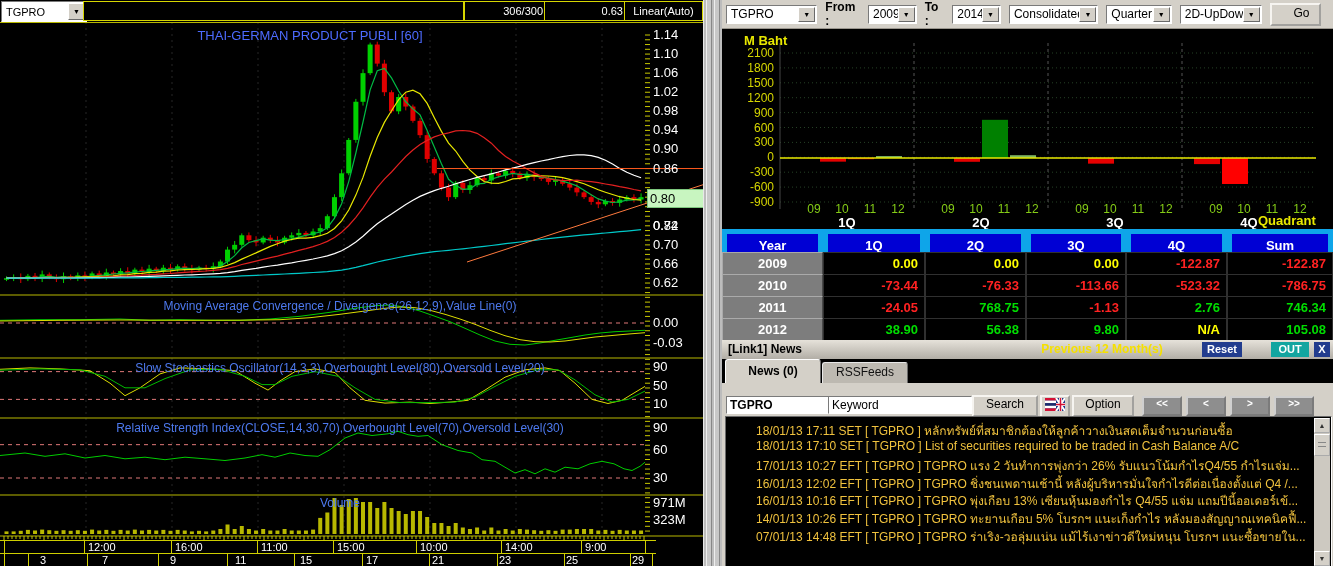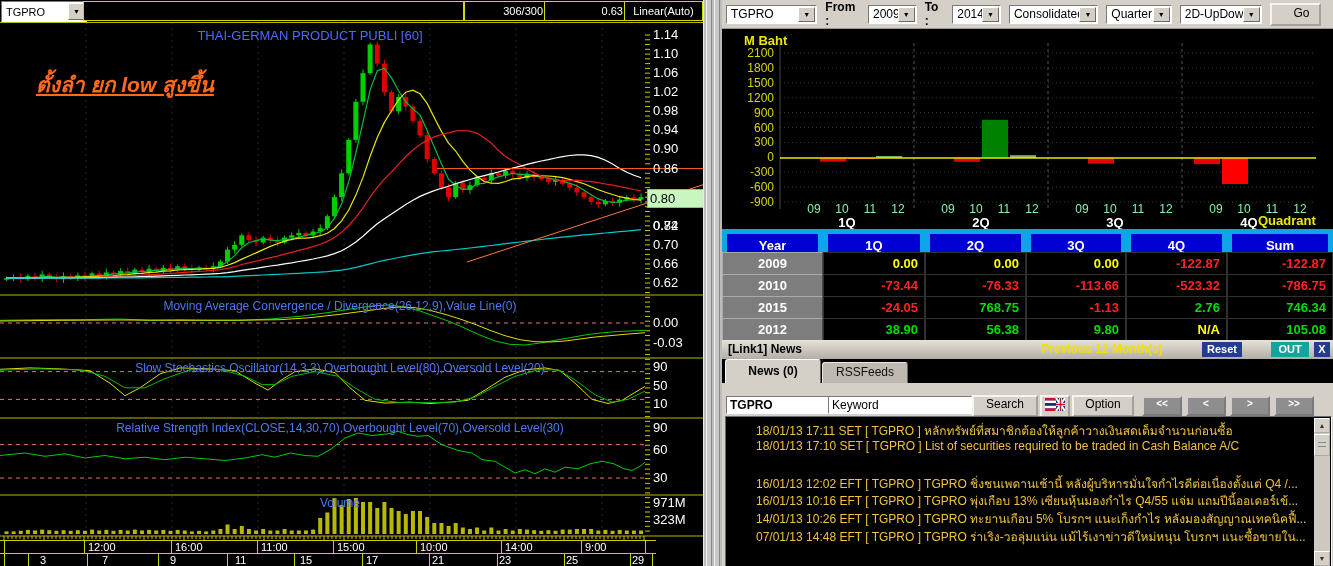--- a/index.html
+++ b/index.html
@@ -38,21 +38,21 @@
               align-items:center;gap:8px;padding-left:4px;box-sizing:border-box;
               border-bottom:1px solid #9a968e;}
   #rp-toolbar .lbl{font-size:12px;font-weight:bold;color:#000;}
   #rp-toolbar .combo{height:19px;box-sizing:border-box;font-size:12px;}
   .btn{background:#d4d0c8;border:2px outset #f6f4f0;font-size:12px;color:#000;text-align:center;}
   #rp-chart{left:0;top:29px;width:503px;height:200px;background:#000;}
   #rc-unit{left:22px;top:4px;color:#e8e800;font-weight:bold;font-size:13px;}
   #rc-quadrant{left:536px;top:184px;color:#e8e800;font-weight:bold;font-size:13px;}
   .rc-ylab{position:absolute;left:8px;width:44px;text-align:right;color:#d6d600;font-size:12px;
            line-height:12px;}
-  .rc-year{position:absolute;width:28px;text-align:center;color:#86efac;font-size:12px;top:173px;}
+  .rc-year{position:absolute;width:28px;text-align:center;color:#84cc16;font-size:12px;top:173px;}
   .rc-q{position:absolute;width:40px;text-align:center;color:#fff;font-weight:bold;font-size:13px;top:186px;}
   
   #rp-table{left:0;top:229px;width:611px;height:111px;background:#000;font-size:13px;}
   .trh{display:grid;grid-template-columns:101px 102px 101px 100px 101px 106px;height:23px;}
   .trd{display:grid;grid-template-columns:101px 102px 101px 100px 101px 106px;height:22px;}
   .th{background:#0000d4;color:#fff;font-weight:bold;text-align:center;line-height:23px;
       border:5px solid #0ea5e9;box-sizing:border-box;}
   .ycell{background:#7d7d7d;color:#fff;font-weight:bold;text-align:center;line-height:22px;
       border:1px solid;border-color:#aaa #4a4a4a #4a4a4a #aaa;box-sizing:border-box;}
   .vcell{background:#000;text-align:right;line-height:22px;padding-right:6px;font-weight:bold;
@@ -679,21 +679,20 @@
         <line x1="616" y1="514" x2="616" y2="517" stroke="#c8c800"></line>
         <line x1="620" y1="514" x2="620" y2="517" stroke="#c8c800"></line>
         <line x1="624" y1="514" x2="624" y2="518" stroke="#c8c800"></line>
         <line x1="628" y1="514" x2="628" y2="517" stroke="#c8c800"></line>
         <line x1="632" y1="514" x2="632" y2="517" stroke="#c8c800"></line>
         <line x1="636" y1="514" x2="636" y2="517" stroke="#c8c800"></line>
         <line x1="640" y1="514" x2="640" y2="517" stroke="#c8c800"></line>
         <line x1="644" y1="514" x2="644" y2="518" stroke="#c8c800"></line>
       </svg>
     <div class="abs" id="lc-title">THAI-GERMAN PRODUCT PUBLI [60]</div>
-    <div class="abs" id="lc-annot">ตั้งลำ ยก low สูงขึ้น</div>
     <div class="pane-title" style="top:277px;">Moving Average Convergence / Divergence(26,12,9),Value Line(0)</div>
     <div class="pane-title" style="top:339px;">Slow Stochastics Oscillator(14,3,3),Overbought Level(80),Oversold Level(20)</div>
     <div class="pane-title" style="top:399px;">Relative Strength Index(CLOSE,14,30,70),Overbought Level(70),Oversold Level(30)</div>
     <div class="pane-title" style="top:474px;">Volume</div>
     <div id="lc-labels">
         <div class="axlab" style="top: 6px;">1.14</div>
         <div class="axlab" style="top: 25.076px;">1.10</div>
         <div class="axlab" style="top: 44.152px;">1.06</div>
         <div class="axlab" style="top: 63.228px;">1.02</div>
         <div class="axlab" style="top: 82.304px;">0.98</div>
@@ -882,21 +881,21 @@
         </div>
         <div class="trd">
           <div class="ycell">2010</div>
           <div class="vcell c-r">-73.44</div>
           <div class="vcell c-r">-76.33</div>
           <div class="vcell c-r">-113.66</div>
           <div class="vcell c-r">-523.32</div>
           <div class="vcell c-r">-786.75</div>
         </div>
         <div class="trd">
-          <div class="ycell">2015</div>
+          <div class="ycell">2011</div>
           <div class="vcell c-r">-24.05</div>
           <div class="vcell c-g">768.75</div>
           <div class="vcell c-r">-1.13</div>
           <div class="vcell c-g">2.76</div>
           <div class="vcell c-g">746.34</div>
         </div>
         <div class="trd">
           <div class="ycell">2012</div>
           <div class="vcell c-g">38.90</div>
           <div class="vcell c-g">56.38</div>
@@ -946,20 +945,21 @@
       <div class="abs" id="news-list">
         <div id="news-scroll">
           <div class="sbtn" style="top:0;">▲</div>
           <div id="sthumb">
               <div class="ridges"></div>
             </div>
           <div class="sbtn" style="bottom:0;">▼</div>
         </div>
       <div class="news-row" style="top: 4px;">18/01/13 17:11  SET  [ TGPRO ]  หลักทรัพย์ที่สมาชิกต้องให้ลูกค้าวางเงินสดเต็มจำนวนก่อนซื้อ</div>
           <div class="news-row" style="top: 21.6px;">18/01/13 17:10  SET  [ TGPRO ]  List of securities required to be traded in Cash Balance A/C</div>
+          <div class="news-row" style="top: 39.2px;">17/01/13 10:27  EFT  [ TGPRO ]  TGPRO แรง 2 วันทำการพุ่งกว่า 26% รับแนวโน้มกำไรQ4/55 กำไรแจ่ม...</div>
           <div class="news-row" style="top: 56.8px;">16/01/13 12:02  EFT  [ TGPRO ]  TGPRO ชิ่งชนเพดานเช้านี้ หลังผู้บริหารมั่นใจกำไรดีต่อเนื่องตั้งแต่ Q4 /...</div>
           <div class="news-row" style="top: 74.4px;">16/01/13 10:16  EFT  [ TGPRO ]  TGPRO พุ่งเกือบ 13% เซียนหุ้นมองกำไร Q4/55 แจ่ม แถมปีนี้ออเดอร์เข้...</div>
           <div class="news-row" style="top: 92px;">14/01/13 10:26  EFT  [ TGPRO ]  TGPRO ทะยานเกือบ 5% โบรกฯ แนะเก็งกำไร หลังมองสัญญาณเทคนิคฟื้...</div>
           <div class="news-row" style="top: 109.6px;">07/01/13 14:48  EFT  [ TGPRO ]  TGPRO ร่าเริง-วอลุ่มแน่น แม้ไร้เงาข่าวดีใหม่หนุน โบรกฯ แนะซื้อขายใน...</div>
         </div>
     </div>
   </div>
 </div>
 
 </body></html>

